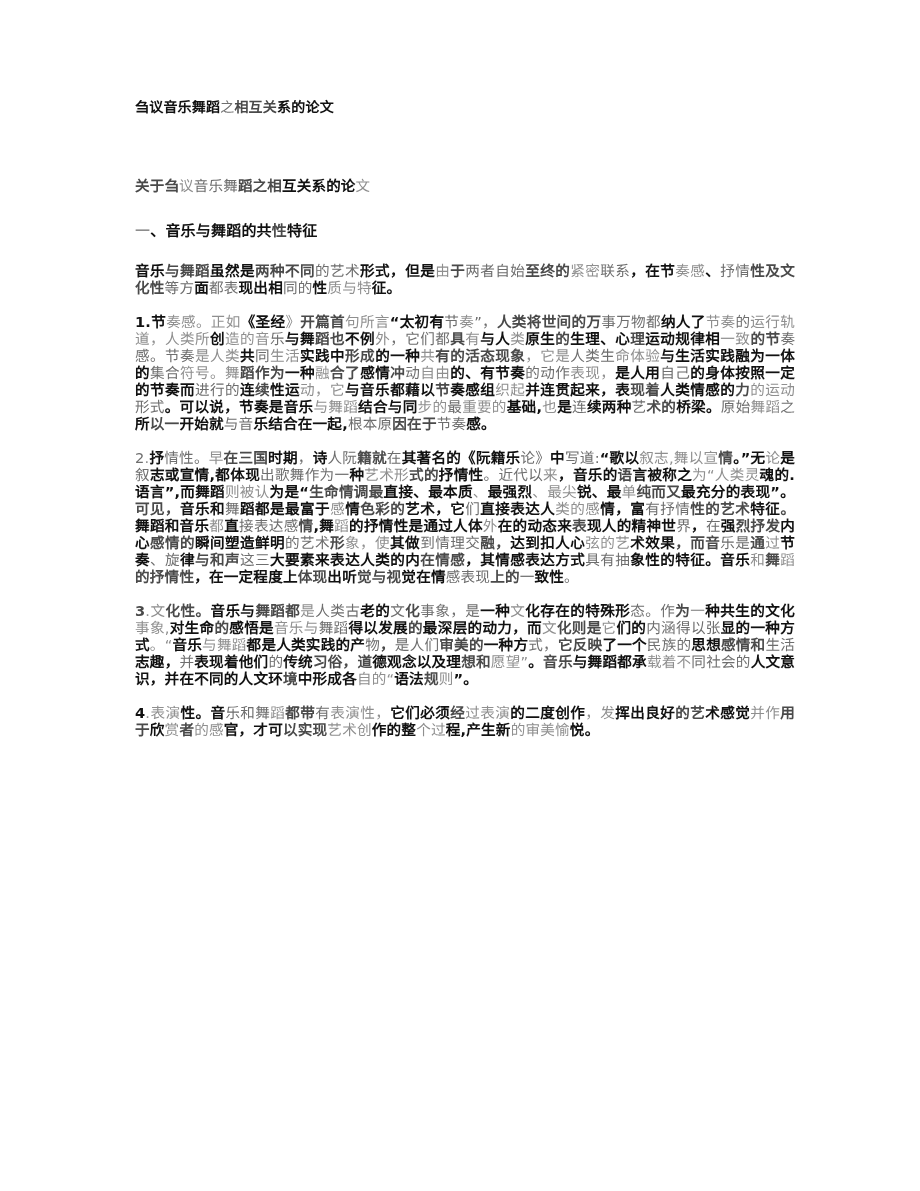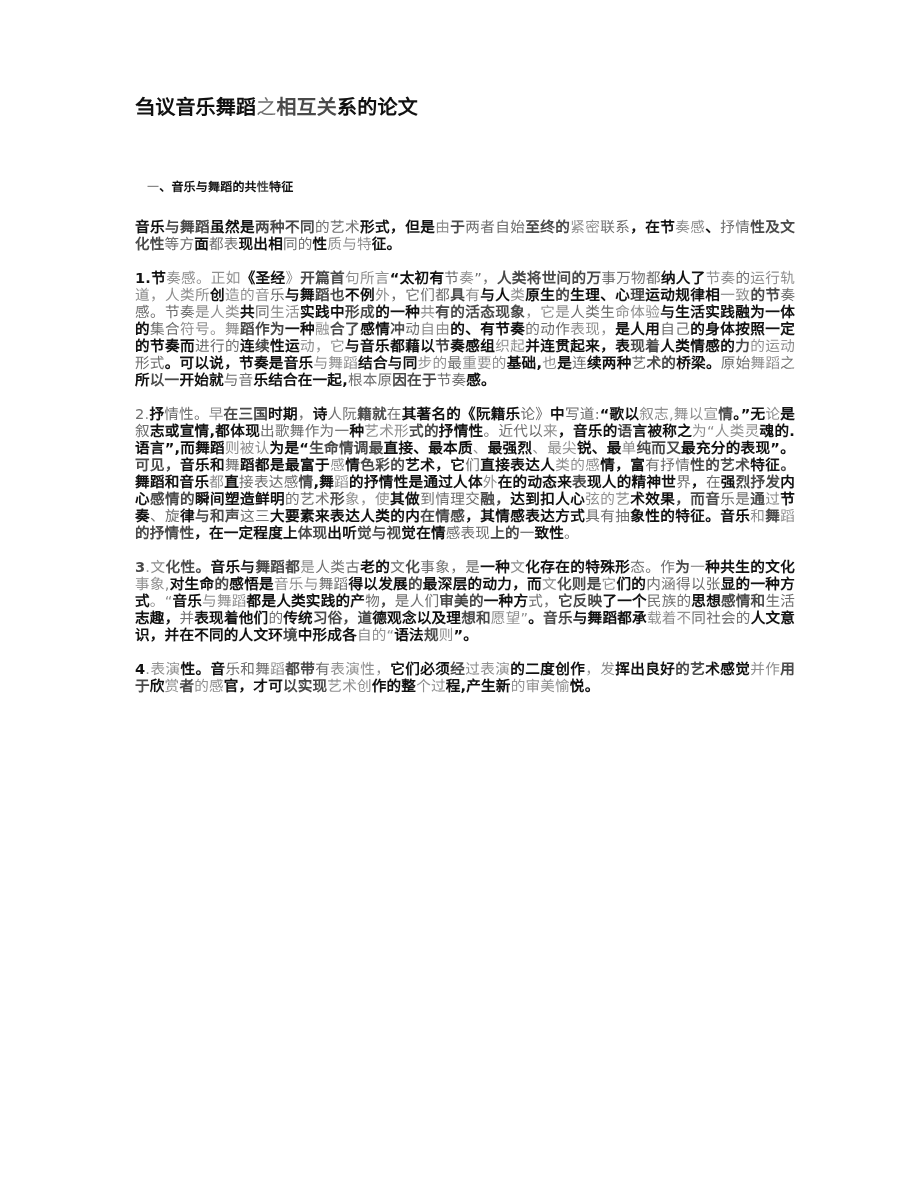--- a/index.html
+++ b/index.html
@@ -25,34 +25,34 @@
   }
   
   .txt {
     font-family: "DejaVu Sans", "Liberation Sans", sans-serif;
     color: #1b1b1b;
     font-weight: 700;
     letter-spacing: 0.2px;
     -webkit-font-smoothing: none;
   }
   .header-title {
-    font-size: 20px;
+    font-size: 14px;
     line-height: 22px;
     margin: 0 0 0 0;
   }
   .spacer-1 { height: 56px; }
   .doc-title {
     font-size: 14.5px;
     line-height: 24px;
     margin: 0 0 20px 0;
   }
   .section-heading {
-    font-size: 12px;
+    font-size: 15px;
     line-height: 26px;
-    margin: 0 0 18px 12px;
+    margin: 0 0 18px 0;
     font-weight: 700;
   }
   .para {
     font-size: 14.6px;
     line-height: 17px;
     margin: 0 0 17px 0;
     text-align: justify;
     text-justify: inter-character;
     word-break: break-all;
   }
@@ -68,20 +68,21 @@
 <body>
 
 <div class="page">
 
   <div class="doc-body">
 
     <div class="txt header-title"><span class="dark">刍议音</span><span class="dark">乐舞蹈</span><span class="f2">之</span><span class="f3">相互关</span><span class="dark">系的</span><span class="dark">论文</span></div>
 
     <div class="spacer-1"></div>
 
+    <div class="txt doc-title"><span class="f3">关于刍</span><span class="f1">议</span><span class="f2">音乐舞</span><span class="f3">蹈之</span><span class="f3">相</span><span class="dark">互</span><span class="dark">关</span><span class="dark">系的</span><span class="dark">论</span><span class="f1">文</span></div>
 
     <div class="txt section-heading"><span class="f2">一</span><span class="dark">、音乐</span><span class="dark">与舞蹈</span><span class="dark">的共</span><span class="f3">性</span><span class="dark">特征</span></div>
 
     <p class="txt para"><span class="dark">音乐</span><span class="f3">与舞蹈</span><span class="dark">虽</span><span class="dark">然是</span><span class="f3">两种</span><span class="f3">不同</span><span class="f2">的艺术</span><span class="dark">形式，</span><span class="dark">但是</span><span class="f1">由</span><span class="f3">于</span><span class="f2">两者自</span><span class="f2">始</span><span class="f3">至终的</span><span class="f1">紧密</span><span class="f2">联系</span><span class="dark">，在节</span><span class="f1">奏感</span><span class="dark">、</span><span class="f2">抒情</span><span class="f3">性</span><span class="f3">及文化</span><span class="f3">性</span><span class="f2">等方</span><span class="dark">面</span><span class="f2">都表</span><span class="dark">现出相</span><span class="f2">同的</span><span class="dark">性</span><span class="f1">质与特</span><span class="dark">征。</span></p>
 
     <p class="txt para"><span class="dark">1.节</span><span class="f1">奏感。</span><span class="f1">正如</span><span class="dark">《圣经</span><span class="f1">》</span><span class="f3">开篇首</span><span class="f1">句所</span><span class="f1">言</span><span class="dark">“</span><span class="dark">太</span><span class="dark">初有</span><span class="f2">节</span><span class="f1">奏</span><span class="f2">”，</span><span class="f3">人类将</span><span class="f3">世间的</span><span class="f3">万</span><span class="f2">事万</span><span class="f2">物都</span><span class="dark">纳人了</span><span class="f1">节奏</span><span class="f2">的</span><span class="f1">运行轨</span><span class="f1">道，人</span><span class="f1">类所</span><span class="dark">创</span><span class="f1">造的音</span><span class="f2">乐</span><span class="dark">与舞</span><span class="f3">蹈也</span><span class="dark">不例</span><span class="f1">外</span><span class="f2">，它</span><span class="f2">们都</span><span class="f3">具</span><span class="f1">有</span><span class="dark">与人</span><span class="f1">类</span><span class="dark">原生</span><span class="f3">的</span><span class="dark">生理</span><span class="dark">、心</span><span class="f3">理</span><span class="dark">运动</span><span class="dark">规律</span><span class="dark">相</span><span class="f1">一致</span><span class="f3">的节</span><span class="f2">奏感</span><span class="f2">。节奏</span><span class="f1">是人类</span><span class="dark">共</span><span class="f2">同</span><span class="f1">生活</span><span class="dark">实践中</span><span class="f3">形成</span><span class="dark">的一种</span><span class="f1">共</span><span class="f3">有的活</span><span class="f3">态现象</span><span class="f1">，它是</span><span class="f2">人类生</span><span class="f1">命体验</span><span class="dark">与生</span><span class="dark">活实</span><span class="dark">践融为</span><span class="dark">一体的</span><span class="f2">集合</span><span class="f1">符号</span><span class="f1">。舞</span><span class="f3">蹈作为</span><span class="dark">一种</span><span class="f1">融</span><span class="f3">合了</span><span class="dark">感情</span><span class="f3">冲</span><span class="f2">动</span><span class="f1">自由</span><span class="dark">的、</span><span class="dark">有节奏</span><span class="f2">的动作</span><span class="f1">表现，</span><span class="dark">是</span><span class="dark">人</span><span class="dark">用</span><span class="f2">自己</span><span class="dark">的身体</span><span class="dark">按照一</span><span class="dark">定的</span><span class="dark">节奏而</span><span class="f2">进行的</span><span class="dark">连</span><span class="f3">续</span><span class="dark">性运</span><span class="f1">动，它</span><span class="dark">与音乐</span><span class="dark">都藉以</span><span class="f3">节</span><span class="dark">奏感组</span><span class="f1">织起</span><span class="dark">并</span><span class="dark">连贯</span><span class="dark">起</span><span class="dark">来</span><span class="dark">，表</span><span class="f3">现着</span><span class="dark">人类情</span><span class="dark">感的</span><span class="f3">力</span><span class="f1">的运动</span><span class="f2">形式</span><span class="dark">。</span><span class="dark">可以说</span><span class="dark">，</span><span class="dark">节奏是</span><span class="dark">音乐</span><span class="f1">与舞蹈</span><span class="dark">结合与</span><span class="dark">同</span><span class="f1">步的</span><span class="f2">最</span><span class="f1">重要的</span><span class="dark">基础,</span><span class="f1">也</span><span class="dark">是</span><span class="f2">连</span><span class="dark">续两种</span><span class="f2">艺</span><span class="f3">术的</span><span class="dark">桥梁。</span><span class="f2">原始</span><span class="f1">舞</span><span class="f1">蹈</span><span class="f2">之</span><span class="dark">所</span><span class="f3">以</span><span class="f3">一</span><span class="dark">开始就</span><span class="f2">与音</span><span class="dark">乐结合</span><span class="dark">在一起</span><span class="dark">,</span><span class="f2">根本原</span><span class="f3">因在于</span><span class="f2">节奏</span><span class="dark">感</span><span class="dark">。</span></p>
 
     <p class="txt para"><span class="f2">2</span><span class="f1">.</span><span class="dark">抒</span><span class="f2">情性。</span><span class="f1">早</span><span class="f3">在三国</span><span class="dark">时</span><span class="dark">期</span><span class="f2">，</span><span class="dark">诗</span><span class="f2">人阮</span><span class="f3">籍就</span><span class="f2">在</span><span class="dark">其著名</span><span class="dark">的《阮</span><span class="dark">籍乐</span><span class="f2">论》</span><span class="dark">中</span><span class="f2">写道:</span><span class="dark">“歌以</span><span class="f1">叙志,</span><span class="f1">舞以宣</span><span class="f3">情</span><span class="dark">。”无</span><span class="f1">论</span><span class="dark">是</span><span class="f2">叙</span><span class="dark">志或宣</span><span class="dark">情,都</span><span class="dark">体现</span><span class="f2">出歌舞</span><span class="f2">作为一</span><span class="dark">种</span><span class="f1">艺术形</span><span class="f3">式的</span><span class="dark">抒</span><span class="dark">情性</span><span class="f2">。</span><span class="f2">近代以</span><span class="f1">来</span><span class="dark">，音乐</span><span class="dark">的</span><span class="f3">语</span><span class="dark">言被</span><span class="dark">称之</span><span class="f1">为“</span><span class="f1">人类灵</span><span class="dark">魂的</span><span class="dark">.语</span><span class="dark">言”,</span><span class="dark">而舞蹈</span><span class="f1">则被认</span><span class="dark">为</span><span class="dark">是“</span><span class="f3">生命情</span><span class="f3">调最</span><span class="dark">直接、</span><span class="dark">最本质</span><span class="f1">、</span><span class="dark">最强</span><span class="dark">烈</span><span class="f1">、最尖</span><span class="dark">锐、最</span><span class="f1">单</span><span class="f3">纯而又</span><span class="dark">最充分</span><span class="dark">的表</span><span class="dark">现”。</span><span class="f3">可见，</span><span class="dark">音乐和</span><span class="f2">舞</span><span class="dark">蹈都</span><span class="dark">是</span><span class="dark">最</span><span class="dark">富</span><span class="dark">于</span><span class="f1">感</span><span class="dark">情</span><span class="f3">色彩的</span><span class="dark">艺术，</span><span class="dark">它</span><span class="f2">们</span><span class="dark">直接</span><span class="dark">表达人</span><span class="f1">类的感</span><span class="dark">情</span><span class="dark">，富</span><span class="f2">有抒情</span><span class="f3">性</span><span class="f3">的艺</span><span class="f3">术</span><span class="dark">特征</span><span class="f3">。</span><span class="dark">舞</span><span class="dark">蹈和音</span><span class="dark">乐</span><span class="f1">都</span><span class="dark">直</span><span class="f2">接表</span><span class="f2">达感</span><span class="f3">情</span><span class="dark">,舞</span><span class="f1">蹈</span><span class="dark">的</span><span class="dark">抒</span><span class="dark">情性是</span><span class="dark">通过</span><span class="dark">人体</span><span class="f1">外</span><span class="dark">在</span><span class="dark">的</span><span class="dark">动态来</span><span class="f3">表</span><span class="dark">现人</span><span class="dark">的</span><span class="dark">精神</span><span class="dark">世</span><span class="f2">界</span><span class="dark">，</span><span class="f2">在</span><span class="dark">强</span><span class="f3">烈抒发</span><span class="dark">内心</span><span class="f3">感情的</span><span class="dark">瞬间塑</span><span class="dark">造鲜明</span><span class="f2">的艺术</span><span class="f3">形</span><span class="f1">象，使</span><span class="dark">其做</span><span class="f2">到情</span><span class="f2">理交</span><span class="f3">融，</span><span class="dark">达到扣</span><span class="dark">人心</span><span class="f1">弦的艺</span><span class="dark">术效果</span><span class="f3">，而音</span><span class="f2">乐是</span><span class="f3">通</span><span class="f1">过</span><span class="dark">节</span><span class="dark">奏</span><span class="f2">、旋</span><span class="dark">律</span><span class="f3">与和声</span><span class="f2">这三</span><span class="dark">大要</span><span class="dark">素</span><span class="dark">来表</span><span class="dark">达人类</span><span class="dark">的内</span><span class="f3">在情感</span><span class="dark">，</span><span class="dark">其情</span><span class="dark">感表</span><span class="dark">达方式</span><span class="f2">具</span><span class="f2">有抽</span><span class="dark">象性</span><span class="dark">的特征</span><span class="dark">。音乐</span><span class="f1">和</span><span class="f3">舞</span><span class="f1">蹈</span><span class="f3">的抒情</span><span class="f3">性</span><span class="dark">，在一</span><span class="dark">定程度</span><span class="dark">上</span><span class="f3">体现</span><span class="dark">出听</span><span class="f3">觉与视</span><span class="dark">觉</span><span class="dark">在</span><span class="dark">情</span><span class="f2">感表现</span><span class="f3">上的</span><span class="f2">一</span><span class="dark">致性</span><span class="f2">。</span></p>
 
     <p class="txt para"><span class="f3">3</span><span class="f1">.文</span><span class="f3">化性。</span><span class="dark">音</span><span class="dark">乐与</span><span class="f3">舞蹈都</span><span class="f1">是</span><span class="f2">人类古</span><span class="dark">老</span><span class="dark">的</span><span class="f2">文</span><span class="f3">化</span><span class="f2">事</span><span class="f2">象，是</span><span class="dark">一种</span><span class="f1">文</span><span class="dark">化存</span><span class="dark">在的</span><span class="dark">特</span><span class="dark">殊形</span><span class="f2">态。作</span><span class="f3">为</span><span class="f1">一</span><span class="dark">种共</span><span class="dark">生的</span><span class="dark">文化</span><span class="f1">事象,</span><span class="dark">对</span><span class="dark">生命</span><span class="f3">的</span><span class="dark">感悟是</span><span class="f1">音乐与</span><span class="f2">舞蹈</span><span class="dark">得以</span><span class="dark">发展</span><span class="f3">的</span><span class="dark">最深</span><span class="dark">层的</span><span class="dark">动力，</span><span class="dark">而</span><span class="f1">文</span><span class="f3">化则是</span><span class="f1">它</span><span class="dark">们的</span><span class="f2">内涵</span><span class="f2">得以张</span><span class="dark">显的</span><span class="dark">一</span><span class="dark">种</span><span class="dark">方</span><span class="dark">式</span><span class="f1">。“</span><span class="dark">音乐</span><span class="f1">与舞蹈</span><span class="dark">都是</span><span class="dark">人类实</span><span class="dark">践</span><span class="dark">的产</span><span class="f2">物</span><span class="f3">，</span><span class="f2">是人们</span><span class="f3">审美的</span><span class="dark">一</span><span class="dark">种方</span><span class="f2">式，</span><span class="f3">它反映</span><span class="dark">了一个</span><span class="f2">民族的</span><span class="dark">思想</span><span class="f3">感情和</span><span class="f2">生活</span><span class="dark">志趣，</span><span class="f2">并</span><span class="dark">表现着</span><span class="dark">他们</span><span class="f2">的</span><span class="dark">传统</span><span class="f3">习俗</span><span class="f3">，道</span><span class="dark">德观</span><span class="dark">念以</span><span class="dark">及理</span><span class="f3">想和</span><span class="f1">愿望”</span><span class="dark">。</span><span class="f3">音乐</span><span class="dark">与</span><span class="dark">舞</span><span class="dark">蹈都承</span><span class="f1">载着不</span><span class="f2">同社</span><span class="f2">会的</span><span class="dark">人文</span><span class="dark">意识，</span><span class="dark">并在</span><span class="dark">不同的</span><span class="dark">人</span><span class="dark">文环</span><span class="f3">境</span><span class="dark">中</span><span class="dark">形</span><span class="dark">成各</span><span class="f1">自的“</span><span class="dark">语</span><span class="dark">法</span><span class="f3">规</span><span class="f1">则</span><span class="dark">”。</span></p>

